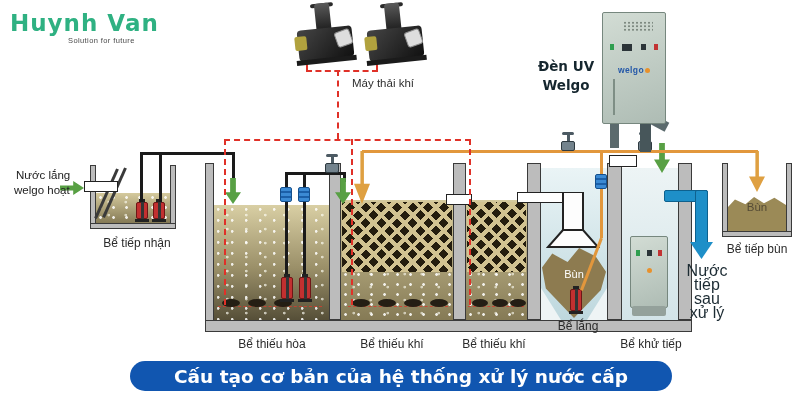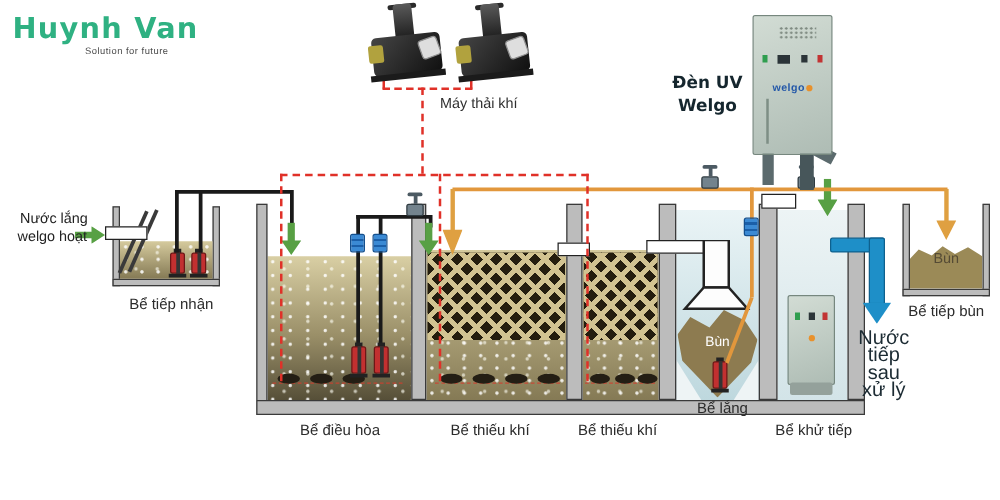--- a/index.html
+++ b/index.html
@@ -290,23 +290,26 @@
         <i class="k2"></i>
         <i class="r"></i>
       </div>
     <div class="brand"><span>welgo</span><i></i></div>
     <div class="door"></div>
   </div>
   <div class="uvlbl" style="left:566px;top:58px;">Đèn UV</div>
   <div class="uvlbl" style="left:566px;top:77px;">Welgo</div>
 
   <div class="lbl" style="left:137px;top:236px;">Bể tiếp nhận</div>
-  <div class="lbl" style="left:272px;top:337px;">Bể điều hòa</div>
+  <div class="lbl" style="left:272px;top:337px;">Bể thiếu hòa</div>
   <div class="lbl" style="left:392px;top:337px;">Bể thiếu khí</div>
   <div class="lbl" style="left:494px;top:337px;">Bể thiếu khí</div>
   <div class="lbl" style="left:578px;top:319px;">Bể lắng</div>
   <div class="lbl" style="left:651px;top:337px;">Bể khử tiếp</div>
   <div class="lbl" style="left:757px;top:242px;">Bể tiếp bùn</div>
 
   <div id="logo-title">Huynh Van</div>
   <div id="logo-sub">Solution for future</div>
+  <div id="banner">
+    <span>Cấu tạo cơ bản của hệ thống xử lý nước cấp</span>
+  </div>
 
 </div>
 
 </body></html>

